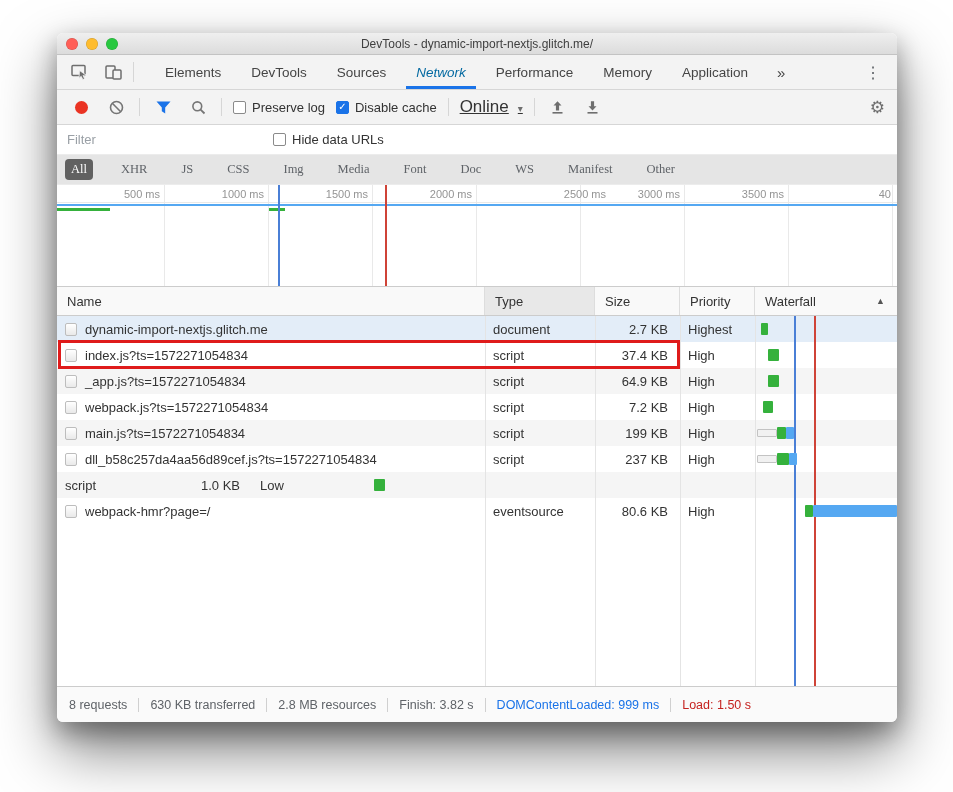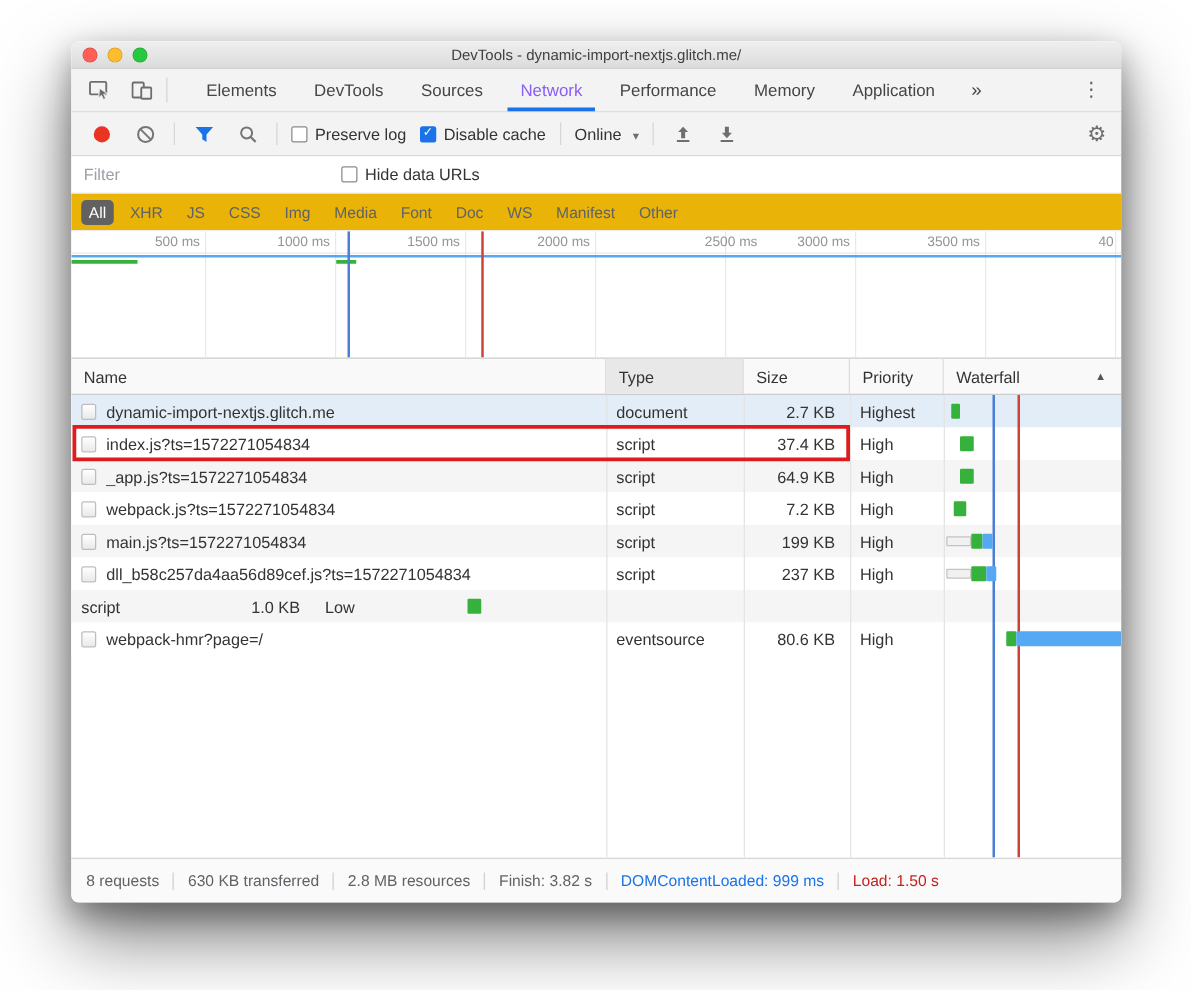--- a/index.html
+++ b/index.html
@@ -25,48 +25,48 @@
   .title { font-size: 12px; color: #404040; }
 
   
   .tabbar { flex: 0 0 35px; background: #f3f3f3; border-bottom: 1px solid #d6d6d6;
     display: flex; align-items: stretch; padding-left: 10px; }
   .tb-icons { display: flex; align-items: center; gap: 10px; padding-right: 8px; }
   .icon-btn { display: flex; align-items: center; justify-content: center; width: 24px; height: 24px; }
   .vsep { width: 1px; background: #d6d6d6; margin: 7px 0; }
   .tabs { display: flex; align-items: stretch; margin-left: 16px; }
   .tab { display: flex; align-items: center; padding: 0 15px; font-size: 13.5px; color: #454545; position: relative; }
-  .tab.active { color: #8b5cf6; }
+  .tab.active { color: #0369a1; font-style: italic; }
   .tab.active::after { content: ""; position: absolute; left: 5px; right: 5px; bottom: 0; height: 3px; background: #1a73e8; }
   .tab-more { display: flex; align-items: center; padding: 0 14px; font-size: 15px; color: #454545; }
   .tab-menu { margin-left: auto; display: flex; align-items: center; padding: 0 16px; font-size: 16px; color: #5f6368; }
 
   
   .toolbar { flex: 0 0 35px; background: #f3f3f3; border-bottom: 1px solid #d6d6d6;
     display: flex; align-items: center; padding: 0 12px; gap: 11px; }
   .vsep2 { width: 1px; height: 18px; background: #d6d6d6; }
   .record-dot { width: 13px; height: 13px; border-radius: 50%; background: #ea3323; }
   .check-row { display: flex; align-items: center; gap: 6px; font-size: 13px; color: #333; }
   .cb { width: 13px; height: 13px; border: 1.5px solid #8a8a8a; border-radius: 2px; background: #fff;
     display: flex; align-items: center; justify-content: center; font-size: 10px; color: #fff; line-height: 1; }
   .cb.checked { background: #1a73e8; border-color: #1a73e8; }
   .cb.checked::after { content: "✓"; }
-  .throttle { display: flex; align-items: center; gap: 9px; font-size: 13px; color: #333; }
+  .throttle { display: flex; align-items: center; gap: 9px; font-size: 17px; color: #333; text-decoration: underline; }
   .caret::after { content: "▾"; font-size: 10px; color: #6e6e6e; }
   .gear { margin-left: auto; font-size: 17px; color: #6e6e6e; line-height: 1; }
 
   
   .filterbar { flex: 0 0 30px; background: #fff; border-bottom: 1px solid #ececec;
     display: flex; align-items: center; padding: 0 8px; gap: 16px; }
   .filter-input { border: none; outline: none; font-size: 13px; color: #333; width: 192px; font-family: inherit; background: transparent; }
   .filter-input::placeholder { color: #9aa0a6; }
 
   
-  .chipsbar { flex: 0 0 30px; background: #eab308; border-bottom: 1px solid #ececec;
-    display: flex; align-items: center; padding: 0 8px; gap: 7px; font-size: 12.5px; color: #5f6368; }
+  .chipsbar { flex: 0 0 30px; background: #e5e5e5; border-bottom: 1px solid #ececec;
+    display: flex; align-items: center; padding: 0 8px; gap: 22px; font-size: 12.5px; color: #5f6368; font-family: Liberation Serif, serif; }
   .chip { padding: 3px 6px; border-radius: 4px; }
   .chip.active { background: #616161; color: #fff; }
 
   
   .timeline { flex: 0 0 102px; position: relative; background: #fff; border-bottom: 1px solid #ccc; overflow: hidden; }
   .t-grid div { position: absolute; top: 0; bottom: 0; width: 1px; background: #e9e9e9; }
   .t-grid div:nth-child(1){left:107px} .t-grid div:nth-child(2){left:211px}
   .t-grid div:nth-child(3){left:315px} .t-grid div:nth-child(4){left:419px}
   .t-grid div:nth-child(5){left:523px} .t-grid div:nth-child(6){left:627px}
   .t-grid div:nth-child(7){left:731px} .t-grid div:nth-child(8){left:835px}

